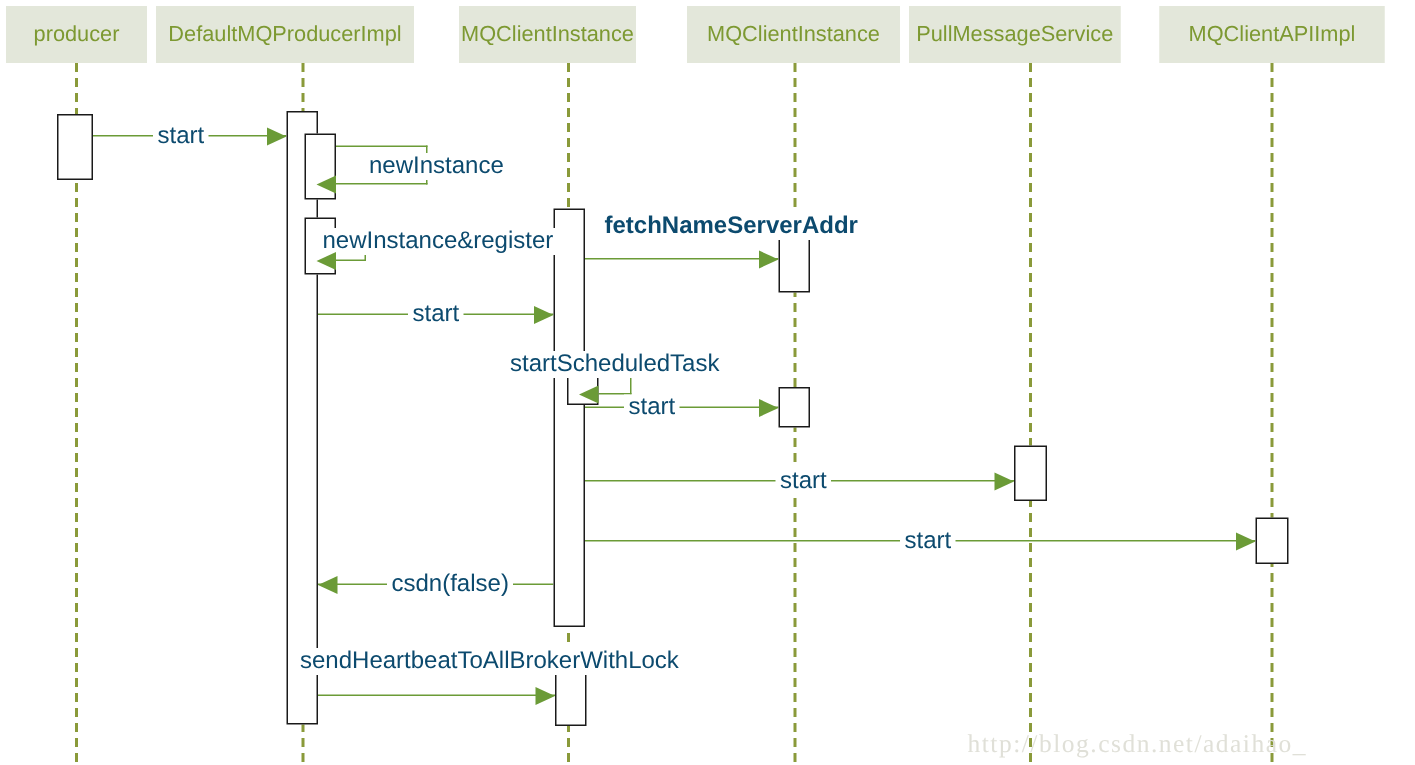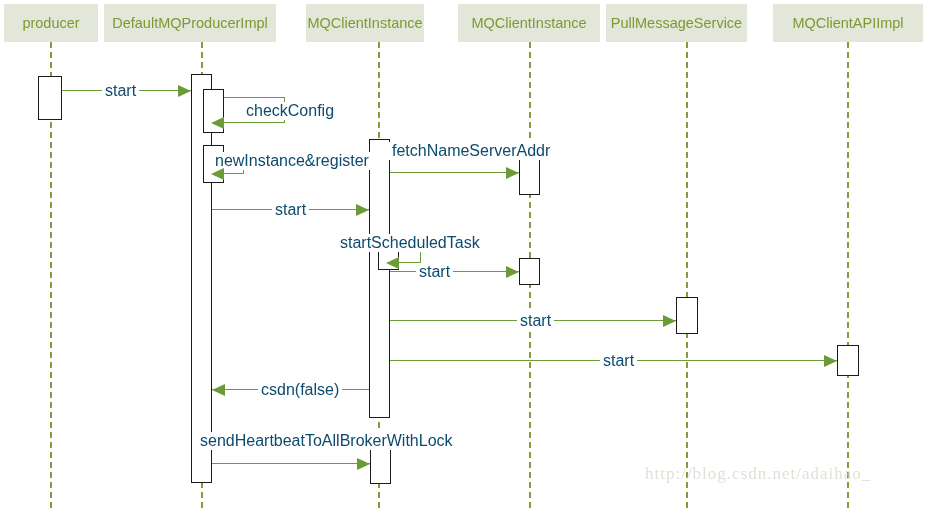--- a/index.html
+++ b/index.html
@@ -159,27 +159,27 @@
       <div class="activation" style="left: 676px; top: 297px; width: 22px; height: 37px;"></div>
       <div class="activation" style="left: 837px; top: 345px; width: 22px; height: 31px;"></div>
     </div>
 
   <div id="messages-layer">
       <div class="msg" style="left: 62px; top: 90px; width: 129px;"></div>
       <div class="arrowhead right" style="top: 85px; left: 178px;"></div>
       <div class="msglabel" style="left: 102px; top: 82px;">start</div>
       <div class="selfloop" style="left: 224px; top: 97px; width: 61px; height: 26px;"></div>
       <div class="arrowhead left" style="left: 211px; top: 117px;"></div>
-      <div class="msglabel" style="left: 243px; top: 102px;">checkConfig</div>
+      <div class="msglabel" style="left: 243px; top: 102px;">newInstance</div>
       <div class="selfloop" style="left: 224px; top: 152px; width: 20px; height: 22px;"></div>
       <div class="arrowhead left" style="left: 211px; top: 168px;"></div>
       <div class="msglabel" style="left: 212px; top: 152px;">newInstance&amp;register</div>
       <div class="msg" style="left: 390px; top: 172px; width: 129px;"></div>
       <div class="arrowhead right" style="top: 167px; left: 506px;"></div>
-      <div class="msglabel" style="left: 389px; top: 142px;">fetchNameServerAddr</div>
+      <div class="msglabel" style="left: 400px; top: 142px; font-weight: bold;">fetchNameServerAddr</div>
       <div class="msg" style="left: 212px; top: 209px; width: 157px;"></div>
       <div class="arrowhead right" style="top: 204px; left: 356px;"></div>
       <div class="msglabel" style="left: 272px; top: 201px;">start</div>
       <div class="selfloop" style="left: 399px; top: 239px; width: 22px; height: 24px;"></div>
       <div class="arrowhead left" style="left: 386px; top: 257px;"></div>
       <div class="msglabel" style="left: 337px; top: 234px;">startScheduledTask</div>
       <div class="msg" style="left: 390px; top: 271px; width: 129px;"></div>
       <div class="arrowhead right" style="top: 266px; left: 506px;"></div>
       <div class="msglabel" style="left: 416px; top: 263px;">start</div>
       <div class="msg" style="left: 390px; top: 320px; width: 286px;"></div>
@@ -189,15 +189,15 @@
       <div class="arrowhead right" style="top: 355px; left: 824px;"></div>
       <div class="msglabel" style="left: 600px; top: 352px;">start</div>
       <div class="msg" style="left: 212px; top: 389px; width: 157px;"></div>
       <div class="arrowhead left" style="top: 384px; left: 212px;"></div>
       <div class="msglabel" style="left: 258px; top: 381px;">csdn(false)</div>
       <div class="msg" style="left: 212px; top: 463px; width: 158px;"></div>
       <div class="arrowhead right" style="top: 458px; left: 357px;"></div>
       <div class="msglabel" style="left: 197px; top: 432px;">sendHeartbeatToAllBrokerWithLock</div>
     </div>
 
-  <div class="watermark" style="left: 645px; top: 464px;">http://blog.csdn.net/adaihao_</div>
+  <div class="watermark" style="left: 645px; top: 486px;">http://blog.csdn.net/adaihao_</div>
 
 </div>
 
 </body></html>

